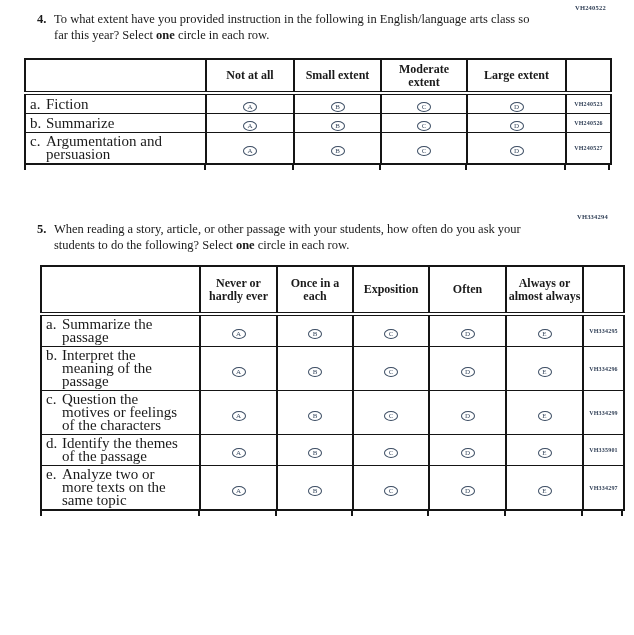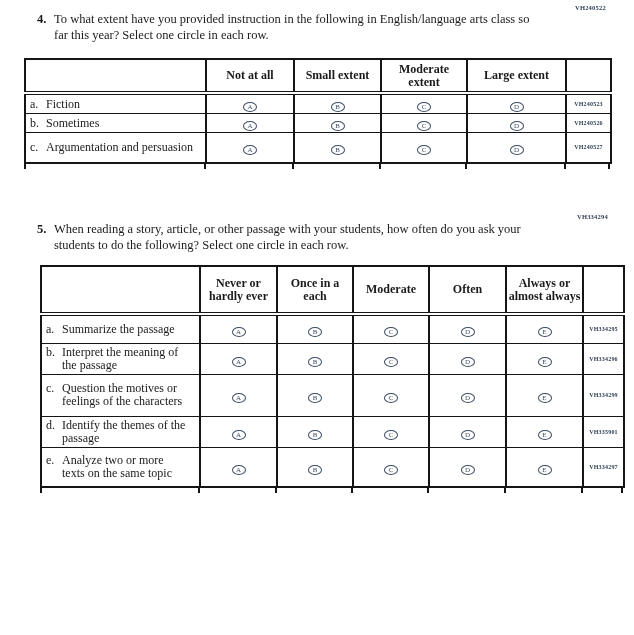--- a/index.html
+++ b/index.html
@@ -22,21 +22,21 @@
     font-weight: bold;
   }
   .question {
     position: absolute;
     display: flex;
     font-size: 12.5px;
     line-height: 15.5px;
   }
   .qnum { flex: none; width: 17px; font-weight: bold; }
   .qtext { width: 480px; }
-  .qtext b { font-weight: normal; }
+  .qtext b { font-weight: bold; }
 
   .table-wrap { position: absolute; }
   table {
     border-collapse: collapse;
     table-layout: fixed;
     border: 2px solid #151515;
   }
   th, td {
     border-left: 2px solid #151515;
     border-right: 2px solid #151515;
@@ -49,21 +49,21 @@
     font-weight: bold;
     text-align: center;
     vertical-align: middle;
     padding: 2px 1px;
   }
   tbody td {
     border-top: 1px solid #151515;
     border-bottom: 1px solid #151515;
     vertical-align: middle;
   }
-  td.stub { font-size: 12px; line-height: 13px; padding: 2px 10px 2px 4px; }
+  td.stub { font-size: 15px; line-height: 13px; padding: 2px 10px 2px 4px; }
   .stub-in { display: block; padding-left: 16px; text-indent: -16px; }
   .rl { display: inline-block; width: 16px; text-indent: 0; }
   td.opt-cell { text-align: center; }
   .opt {
     display: inline-block;
     width: 14px;
     height: 10px;
     border: 1px solid #3c4d63;
     border-radius: 50%;
     font-size: 7px;
@@ -137,21 +137,21 @@
               <span class="stub-in"><span class="rl">a.</span><span>Fiction</span></span>
             </td>
           <td class="opt-cell"><span class="opt">A</span></td>
           <td class="opt-cell"><span class="opt">B</span></td>
           <td class="opt-cell"><span class="opt">C</span></td>
           <td class="opt-cell"><span class="opt">D</span></td>
           <td class="code">VH240523</td>
         </tr>
         <tr>
           <td class="stub">
-              <span class="stub-in"><span class="rl">b.</span><span>Sometimes</span></span>
+              <span class="stub-in"><span class="rl">b.</span><span>Summarize</span></span>
             </td>
           <td class="opt-cell"><span class="opt">A</span></td>
           <td class="opt-cell"><span class="opt">B</span></td>
           <td class="opt-cell"><span class="opt">C</span></td>
           <td class="opt-cell"><span class="opt">D</span></td>
           <td class="code">VH240526</td>
         </tr>
         <tr>
           <td class="stub">
               <span class="stub-in"><span class="rl">c.</span><span>Argumentation and persuasion</span></span>
@@ -189,21 +189,21 @@
           <col style="width:76px">
           <col style="width:77px">
           <col style="width:77px">
           <col style="width:41px">
       </colgroup>
       <thead>
         <tr>
           <th></th>
           <th>Never or hardly ever</th>
           <th>Once in a each</th>
-          <th>Moderate</th>
+          <th>Exposition</th>
           <th>Often</th>
           <th>Always or almost always</th>
           <th></th>
         </tr>
       </thead>
       <tbody>
         <tr>
           <td class="stub">
               <span class="stub-in"><span class="rl">a.</span><span>Summarize the passage</span></span>
             </td>

